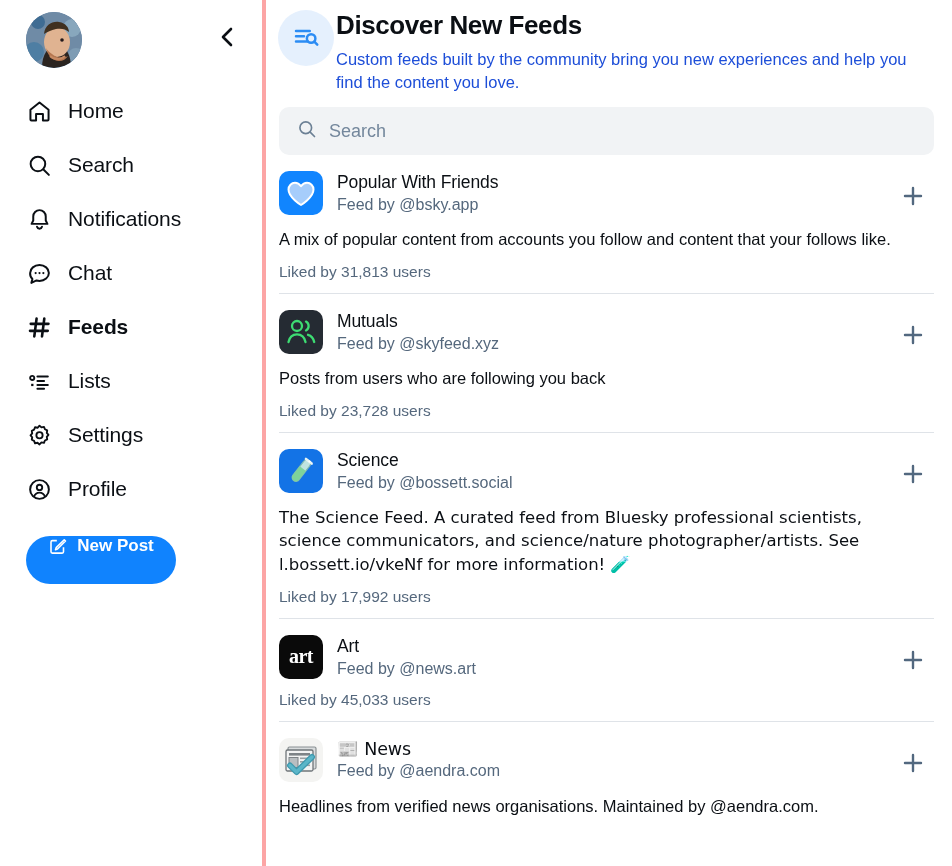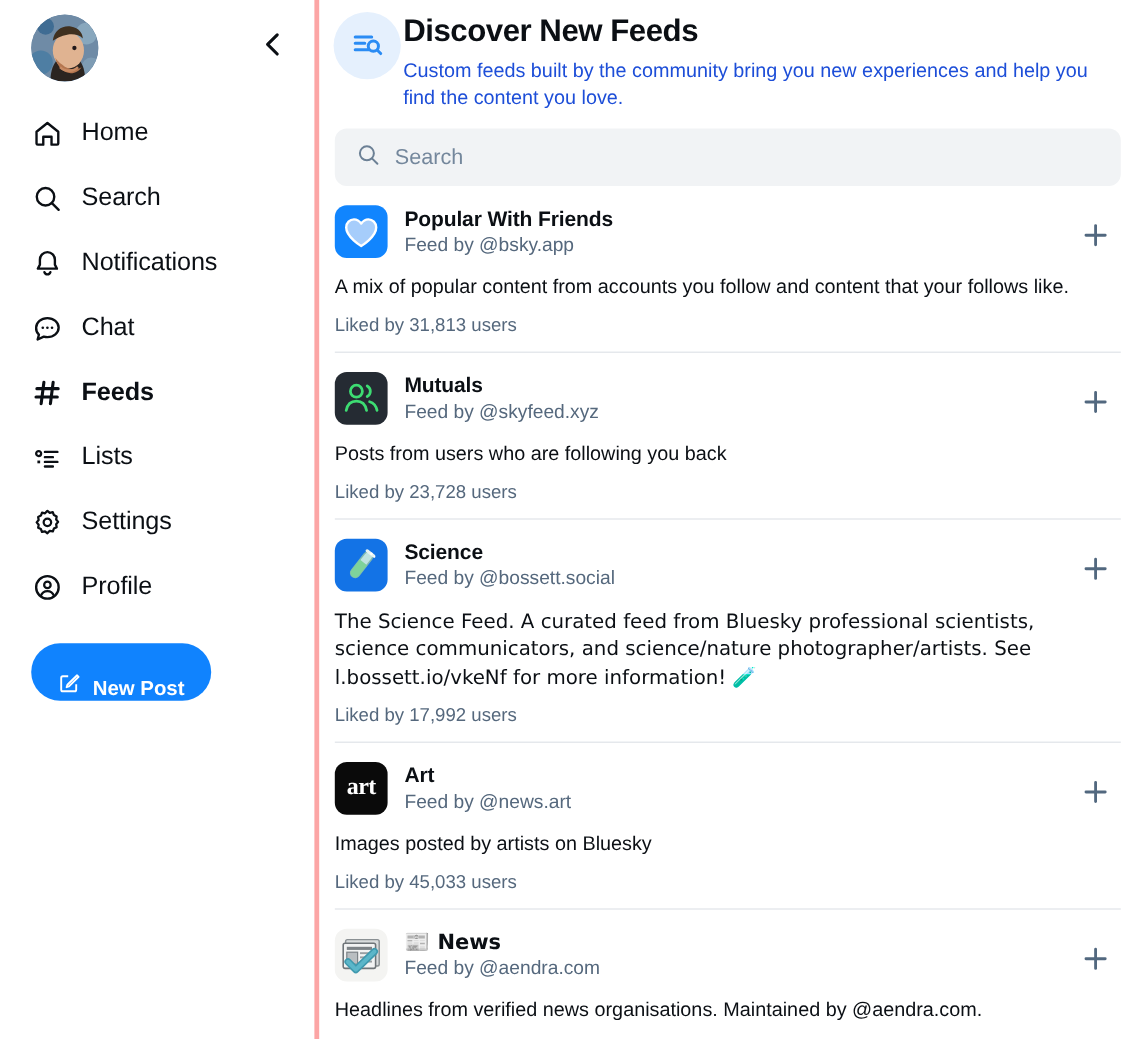--- a/index.html
+++ b/index.html
@@ -47,21 +47,21 @@
     flex: 0 0 26px;
   }
   .nav-label { font-size: 21px; color: #0b0f14; letter-spacing: -0.1px; }
   .nav-item.active .nav-label { font-weight: bold; }
 
   .new-post {
     margin: 20px 0 0 26px;
     width: 150px; height: 48px;
     background: #1083fe;
     border-radius: 24px;
-    display: flex; align-items: flex-end; justify-content: center;
+    display: flex; align-items: flex-start; justify-content: center;
     gap: 9px;
     cursor: pointer;
     border: none;
   }
   .new-post-label { color: #fff; font-size: 17px; font-weight: bold; }
 
   
   .main {
     flex: 1 1 auto;
     height: 866px;
@@ -116,21 +116,21 @@
   .feed-row:first-child { border-top: none; padding-top: 16px; }
   .feed-head { display: flex; align-items: flex-start; gap: 14px; }
   .feed-avatar {
     width: 44px; height: 44px; border-radius: 10px;
     flex: 0 0 44px;
     overflow: hidden;
     display: flex; align-items: center; justify-content: center;
   }
   .feed-meta { padding-top: 1px; }
   .feed-name {
-    font-size: 17.5px; font-weight: bold; color: #0b0f14;
+    font-size: 17.5px; font-weight: normal; color: #0b0f14;
     letter-spacing: -0.1px;
     display: flex; align-items: center; gap: 6px;
   }
   .feed-by { font-size: 16px; color: #55687d; margin-top: 3px; }
   .add-btn {
     position: absolute; right: 4px; top: 24px;
     width: 34px; height: 34px;
     display: flex; align-items: center; justify-content: center;
     cursor: pointer;
   }
@@ -390,21 +390,20 @@
           <div class="feed-meta">
             <div class="feed-name">Art</div>
             <div class="feed-by">Feed by @news.art</div>
           </div>
         </div>
         <div class="add-btn">
           <svg width="26" height="26" viewBox="0 0 24 24">
               <path d="M12 4.6v14.8M4.6 12h14.8" stroke="#52687f" stroke-width="2.2" stroke-linecap="round"></path>
             </svg>
         </div>
-        <div class="feed-desc">Images posted by artists on Bluesky</div>
         <div class="feed-likes">Liked by 45,033 users</div>
       </div>
 
       <div class="feed-row">
         <div class="feed-head">
           <div class="feed-avatar" style="background:#f4f4f2">
             <svg width="44" height="44" viewBox="0 0 44 44">
               <rect x="9" y="9" width="28" height="22" rx="1.5" fill="#d9dcdd" stroke="#8a9093" stroke-width="1.2"></rect>
               <rect x="7" y="12" width="27" height="21" rx="1.5" fill="#f2f3f3" stroke="#6f7579" stroke-width="1.3"></rect>
               <rect x="10" y="15" width="21" height="2.6" fill="#7d8387"></rect>

